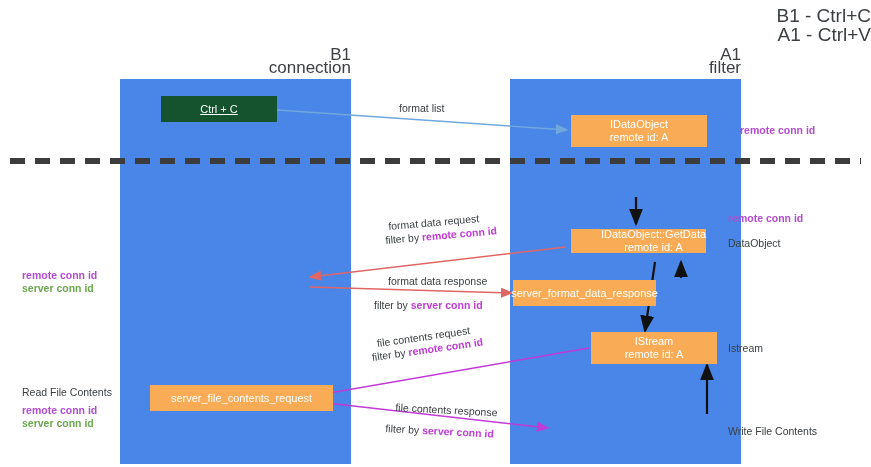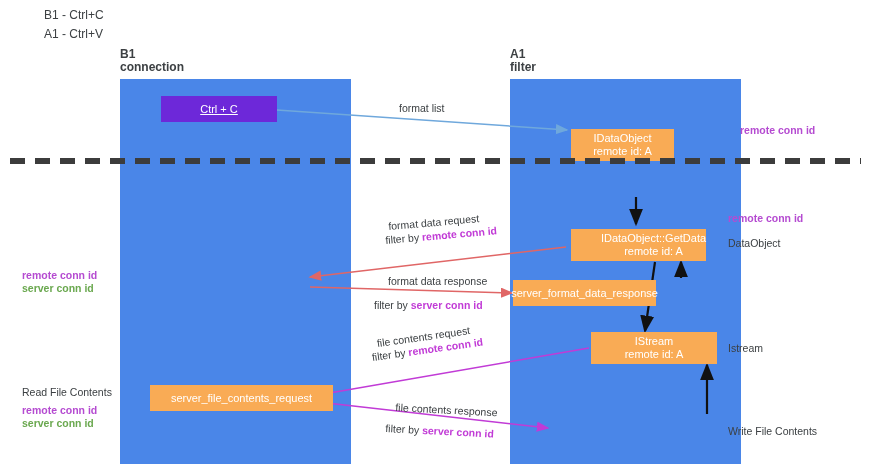--- a/index.html
+++ b/index.html
@@ -16,54 +16,53 @@
     height: 467px;
     background: #ffffff;
     overflow: hidden;
   }
   .col-band {
     position: absolute;
     background: #4a86e8;
   }
   .col-head {
     position: absolute;
-    text-align: left;
-    font-size: 12px;
+    text-align: right;
+    font-size: 17px;
     color: #3c4043;
     line-height: 13px;
     white-space: pre-line;
-    font-weight: bold;
   }
   .title {
     position: absolute;
     left: 0;
     right: 0;
     top: 6px;
-    text-align: left;
-    font-size: 12px;
+    text-align: right;
+    font-size: 19px;
     color: #3c4043;
     line-height: 19px;
     white-space: pre-line;
     padding-left: 44px;
   }
   .node {
     position: absolute;
     box-sizing: border-box;
     display: flex;
     flex-direction: column;
     align-items: center;
     justify-content: center;
     color: #ffffff;
     font-size: 11px;
     line-height: 13px;
     text-align: center;
     white-space: pre-line;
     z-index: 5;
   }
-  .node.green { background: #6d28d9; text-decoration: underline; }
+  .node.green { background: #14532d; text-decoration: underline; }
   .node.orange { background: #f9ab55; }
   .edge-label {
     position: absolute;
     font-size: 10.5px;
     color: #3c4043;
     line-height: 15px;
     white-space: nowrap;
     z-index: 6;
   }
   .edge-label .hl-remote { color: #c13bd6; font-weight: bold; }
@@ -147,25 +146,25 @@
 
     <line x1="318" y1="402" x2="548" y2="428" stroke="#c13bd6" stroke-width="1.6" marker-end="url(#ar-mag)"></line>
 
     <path d="M707,414 L707,365" stroke="#111111" stroke-width="2.2" fill="none" marker-end="url(#ar-blk)"></path>
   </svg>
 
   <div class="dashes"></div>
 
   <div class="node green" style="left:161px; top:96px; width:116px; height:26px;">Ctrl + C</div>
 
-  <div class="node orange" style="left:571px; top:129px; width:103px; height:32px;">IDataObject
+  <div class="node orange" style="left:571px; top:115px; width:136px; height:32px;">IDataObject
 remote id: A</div>
 
 
-  <div class="node orange" style="left:571px; top:229px; width:135px; height:32px;padding-left:30px;">IDataObject::GetData
+  <div class="node orange" style="left:571px; top:229px; width:135px; height:24px;padding-left:30px;">IDataObject::GetData
 remote id: A</div>
 
 
   <div class="node orange" style="left:513px; top:280px; width:143px; height:26px;">server_format_data_response</div>
 
   <div class="node orange" style="left:591px; top:332px; width:126px; height:32px;">IStream
 remote id: A</div>
 
   <div class="node orange" style="left:150px; top:385px; width:183px; height:26px;">server_file_contents_request</div>
 

